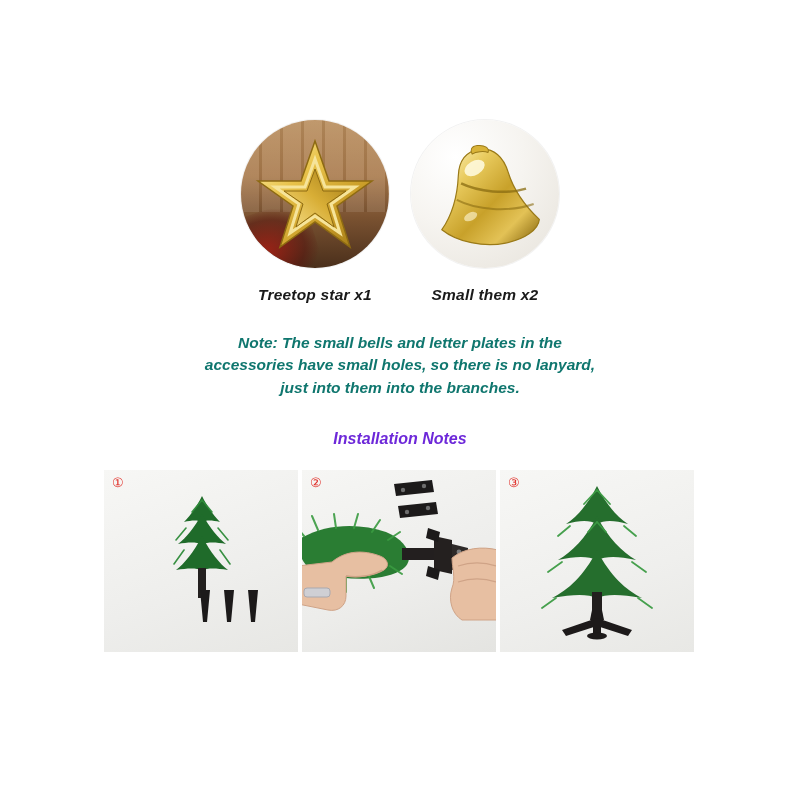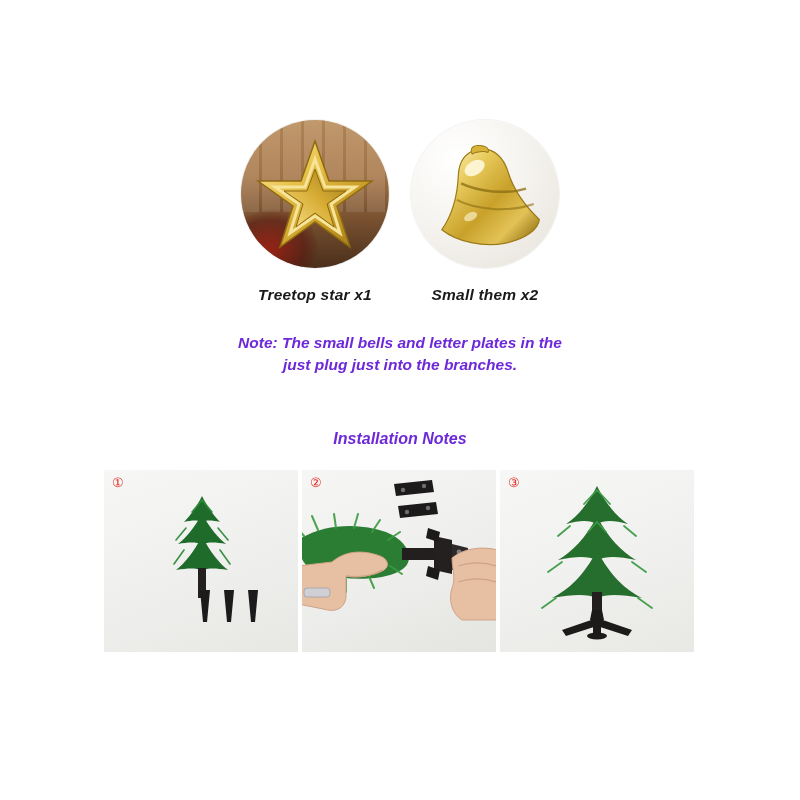--- a/index.html
+++ b/index.html
@@ -105,21 +105,21 @@
   
   .note {
     position: absolute;
     top: 332px;
     left: 0;
     width: 800px;
     text-align: center;
     font-size: 15.5px;
     font-style: italic;
     font-weight: bold;
-    color: #6d28d9;
+    color: #0f766e;
     line-height: 1.45;
   }
   .note .line { display: block; }
 
   
   .install-title {
     position: absolute;
     top: 430px;
     left: 0;
     width: 800px;
@@ -223,21 +223,22 @@
           <path d="M60 4 C54 4 52 8 54 12 C58 10 66 10 70 12 C72 8 68 4 60 4 Z" fill="#d9b338" stroke="#9a7a18" stroke-width="1"></path>
         </svg>
       </div>
       <div class="acc-caption">Small them x2</div>
     </div>
 
   </div>
 
   <div class="note">
     <span class="line">Note: The small bells and letter plates in the</span>
-    <span class="line">just plug just into the branches.</span>
+    <span class="line">accessories have small holes, so there is no lanyard,</span>
+    <span class="line">just into them into the branches.</span>
   </div>
 
   <div class="install-title">Installation Notes</div>
 
   <div class="steps">
 
     <div class="step">
       <div class="s1-bg"></div>
       <div class="step-num">①</div>
       <svg class="s1-tree" width="92" height="110" viewBox="0 0 92 110">

